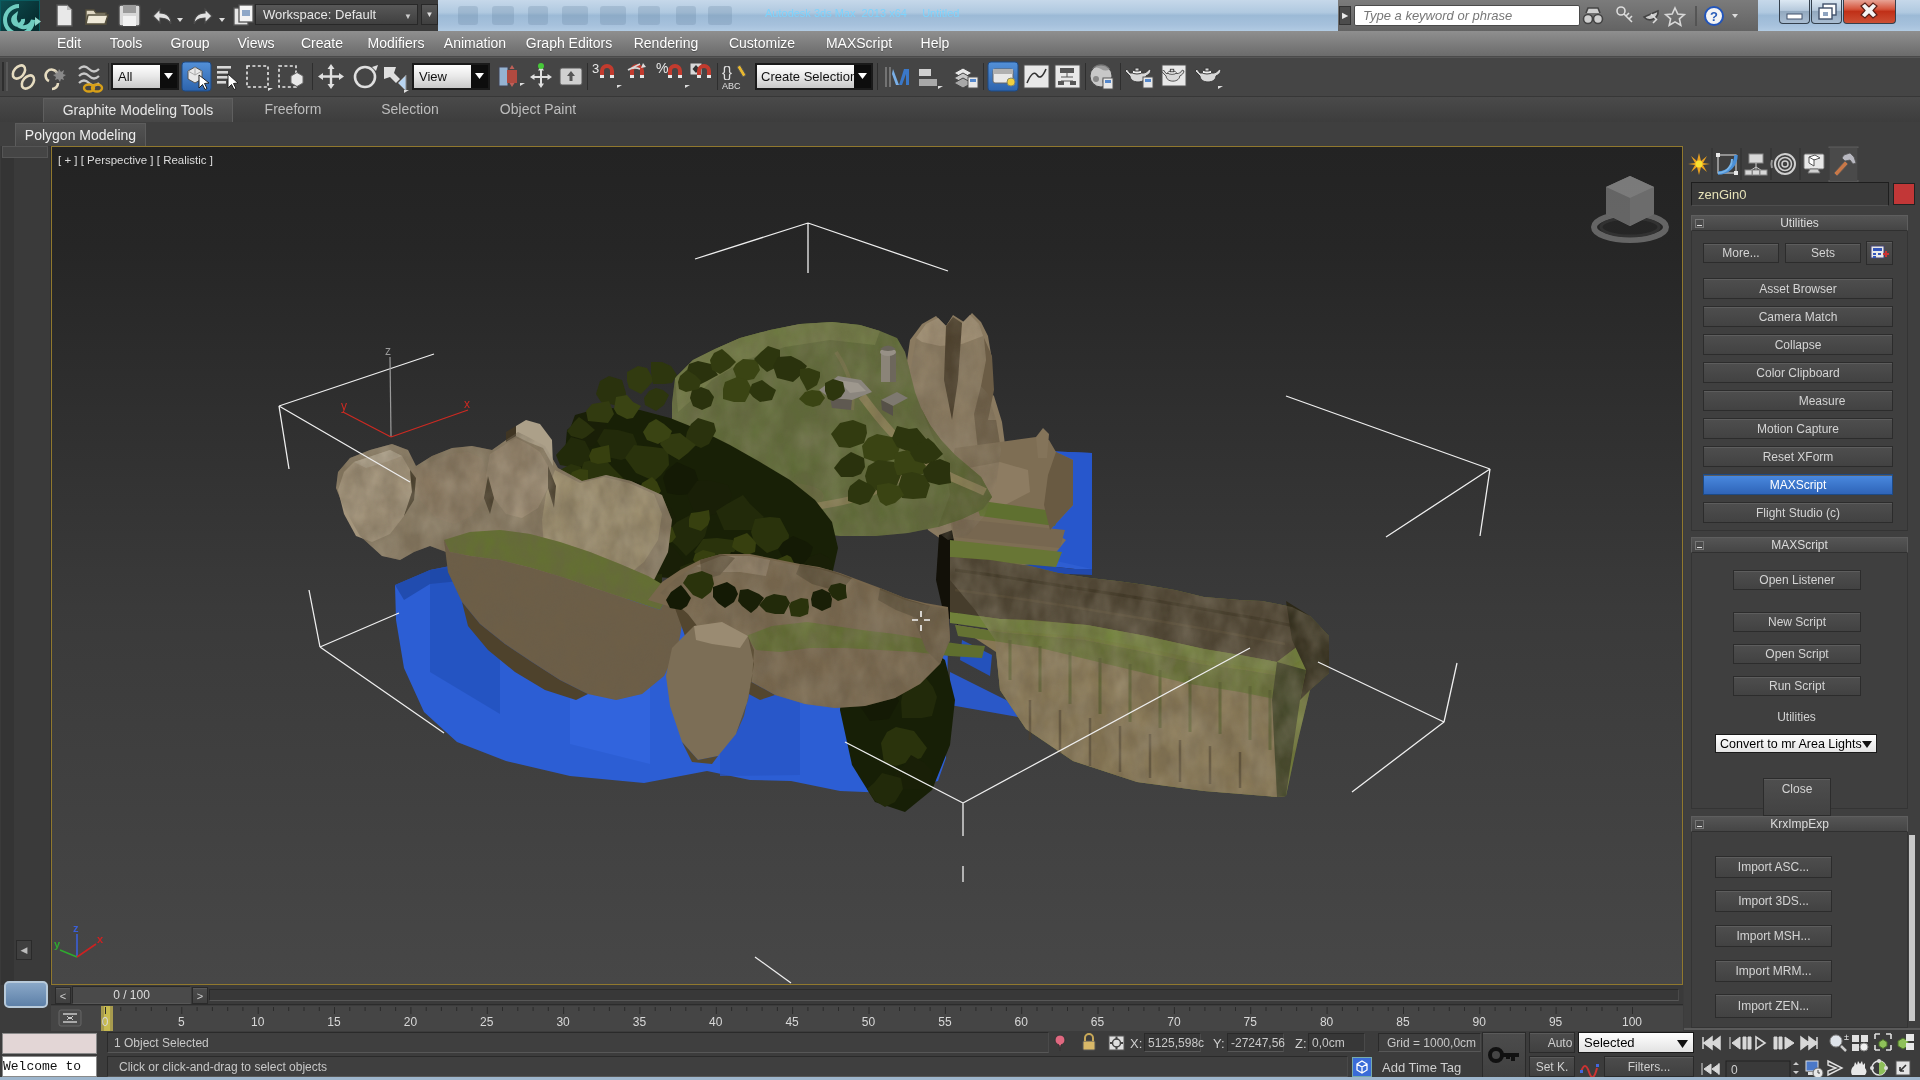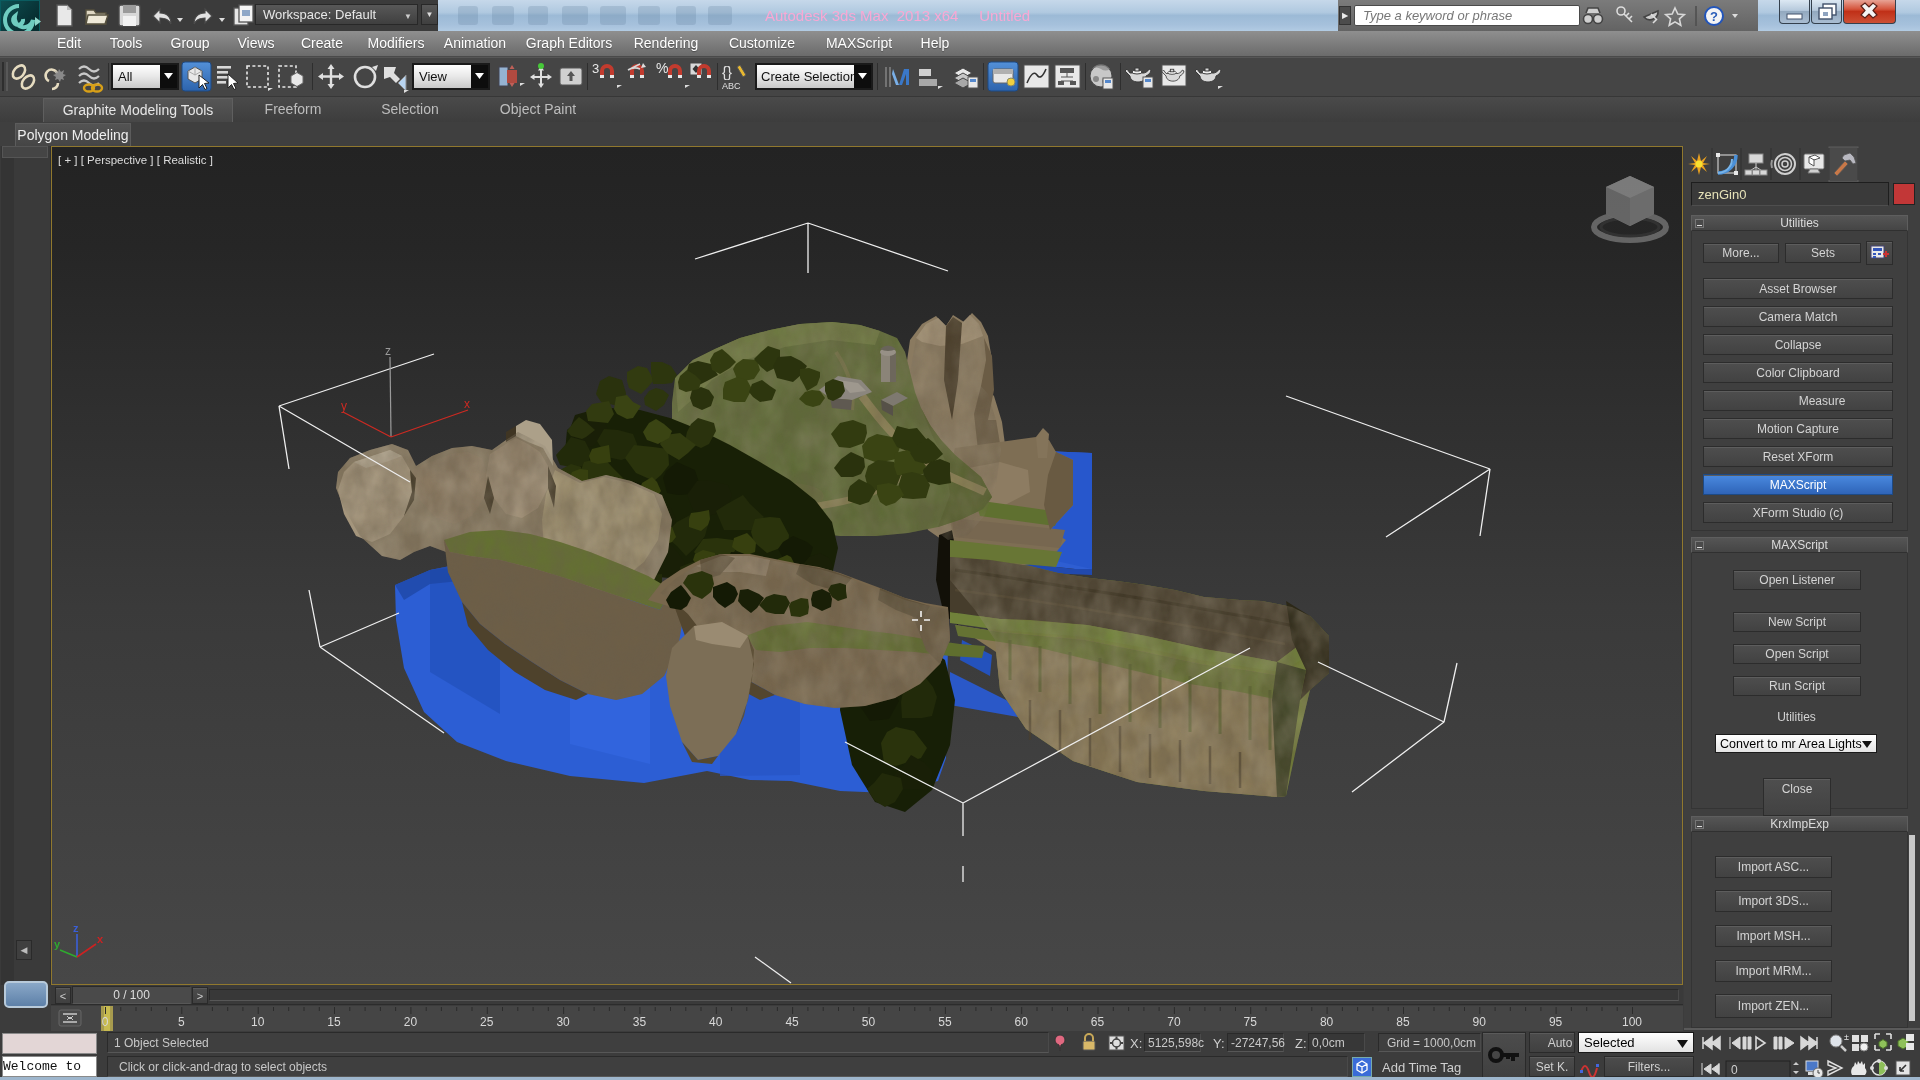--- a/index.html
+++ b/index.html
@@ -6,21 +6,21 @@
 html,body { width:1920px; height:1080px; overflow:hidden; background:#3c3c3c;
   font-family:"Liberation Sans", sans-serif; }
 .abs { position:absolute; }
 
 #titlebar { position:absolute; left:0; top:0; width:1920px; height:31px; background:#3b3b3b; }
 #tb-blue { position:absolute; left:438px; top:0; width:900px; height:31px;
   background:linear-gradient(#c6d8ea 0%, #b0c9e0 40%, #9cbad6 50%, #a6c1dc 80%, #b2cbe3 100%); }
 #tb-blue2 { position:absolute; left:1758px; top:0; width:162px; height:31px;
   background:linear-gradient(#c6d8ea 0%, #b0c9e0 40%, #9cbad6 50%, #a6c1dc 80%, #b2cbe3 100%); }
 #tb-gray { position:absolute; left:1338px; top:0; width:420px; height:31px; background:linear-gradient(#7b7b7b,#636363); }
-#tb-title { position:absolute; left:765px; top:7px; font-size:15px; color:#f9a8d4; white-space:pre; }
+#tb-title { position:absolute; left:765px; top:7px; font-size:11px; color:#7dd3fc; white-space:pre; }
 #appbtn { position:absolute; left:0; top:0; width:40px; height:38px;
   background:linear-gradient(135deg,#0e4f52,#072e31 70%); border:1px solid #0a5c60; }
 #wscombo { position:absolute; left:255px; top:4px; width:163px; height:21px; background:linear-gradient(#585858,#3f3f3f);
   border:1px solid #282828; color:#e8e8e8; font-size:13px; line-height:19px; padding-left:7px; }
 #wscombo:after { content:"▼"; position:absolute; right:5px; top:2px; font-size:8px; color:#ccc; }
 #wsdrop { position:absolute; left:421px; top:4px; width:17px; height:21px; background:linear-gradient(#585858,#3f3f3f); border:1px solid #282828; color:#ddd; font-size:8px; text-align:center; line-height:19px; }
 
 #searcharrow { position:absolute; left:1339px; top:6px; width:12px; height:19px; background:#4c4c4c; border:1px solid #333; color:#eee; font-size:8px; line-height:18px; text-align:center; }
 #searchbox { position:absolute; left:1354px; top:5px; width:226px; height:21px; background:#fff; border:1px solid #4a4a4a; border-radius:2px;
   font-style:italic; color:#777; font-size:13px; line-height:19px; padding-left:8px; }
@@ -34,21 +34,21 @@
   background:linear-gradient(#8f8f8f 0%, #7d7d7d 50%, #6b6b6b 100%); border-bottom:1px solid #4a4a4a; }
 .menuitem { position:absolute; top:4px; transform:translateX(-50%); color:#fff; font-size:14px; text-shadow:0 1px 1px rgba(0,0,0,.35); }
 
 #maintb { position:absolute; left:0; top:57px; width:1920px; height:40px; background:#454545; border-top:1px solid #565656; border-bottom:1px solid #373737; }
 
 #ribbontabs { position:absolute; left:0; top:97px; width:1920px; height:25px; background:linear-gradient(#4a4a4a,#3d3d3d); }
 #gmt-tab { position:absolute; left:43px; top:1px; width:190px; height:24px; background:linear-gradient(#565656,#474747);
   border:1px solid #5f5f5f; border-bottom:none; color:#e6e6e6; font-size:14px; text-align:center; line-height:23px; }
 .rtab { position:absolute; top:4px; transform:translateX(-50%); color:#bdbdbd; font-size:14px; }
 #polyrow { position:absolute; left:0; top:122px; width:1920px; height:24px; background:#3f3f3f; }
-#polytab { position:absolute; left:15px; top:1px; width:116px; height:23px; background:linear-gradient(#535353,#454545);
+#polytab { position:absolute; left:15px; top:1px; width:131px; height:23px; background:linear-gradient(#535353,#454545);
   border:1px solid #5c5c5c; border-bottom:none; color:#eee; font-size:14px; text-align:center; line-height:22px; }
 
 #leftstrip { position:absolute; left:0; top:146px; width:51px; height:839px; background:#3a3a3a; border-right:1px solid #2e2e2e; }
 #leftstrip .grip { position:absolute; left:1px; top:0; width:13px; height:839px; background:#343434; }
 #vp { position:absolute; left:51px; top:146px; width:1632px; height:839px; border:1px solid #90782e; background:linear-gradient(#232323, #262626 12%, #3a3a3a 55%, #474747 100%); }
 
 #cpanel { position:absolute; left:1684px; top:146px; width:236px; height:884px; background:#3f3f3f; }
 .rollhead { position:absolute; left:7px; width:217px; height:16px; background:linear-gradient(#555,#454545);
   border:1px solid #5e5e5e; border-bottom-color:#303030; color:#dcdcdc; font-size:12px; text-align:center; line-height:15px; }
 .rollhead .mb { position:absolute; left:3px; top:3px; width:9px; height:9px; border:1px solid #777; background:#4a4a4a; }
@@ -775,21 +775,21 @@
       <path d="M16 12 h6 M19 9 v6" stroke="#c33" stroke-width="2"></path>
     </svg></div>
 <div class="pbtn" style="left:1703px;top:278px;width:190px;height:21px;line-height:20px;">Asset Browser</div>
 <div class="pbtn" style="left:1703px;top:306px;width:190px;height:21px;line-height:20px;">Camera Match</div>
 <div class="pbtn" style="left:1703px;top:334px;width:190px;height:21px;line-height:20px;">Collapse</div>
 <div class="pbtn" style="left:1703px;top:362px;width:190px;height:21px;line-height:20px;">Color Clipboard</div>
 <div class="pbtn" style="left:1703px;top:390px;width:190px;height:21px;line-height:20px;padding-left:48px;">Measure</div>
 <div class="pbtn" style="left:1703px;top:418px;width:190px;height:21px;line-height:20px;">Motion Capture</div>
 <div class="pbtn" style="left:1703px;top:446px;width:190px;height:21px;line-height:20px;">Reset XForm</div>
 <div class="pbtn" style="left:1703px;top:474px;width:190px;height:21px;line-height:20px;background:linear-gradient(#4a8ae0,#2f64b8);color:#fff;border-color:#1d4a85;">MAXScript</div>
-<div class="pbtn" style="left:1703px;top:502px;width:190px;height:21px;line-height:20px;">XForm Studio (c)</div>
+<div class="pbtn" style="left:1703px;top:502px;width:190px;height:21px;line-height:20px;">Flight Studio (c)</div>
 
 <div class="rollhead" style="left:1691px;top:537px;"><span class="mb"></span>MAXScript</div>
 <div class="abs" style="left:1691px;top:553px;width:217px;height:256px;border:1px solid #343434;border-top:none;"></div>
 <div class="pbtn" style="left:1733px;top:570px;width:128px;height:20px;line-height:19px;">Open Listener</div>
 <div class="pbtn" style="left:1733px;top:612px;width:128px;height:20px;line-height:19px;">New Script</div>
 <div class="pbtn" style="left:1733px;top:644px;width:128px;height:20px;line-height:19px;">Open Script</div>
 <div class="pbtn" style="left:1733px;top:676px;width:128px;height:20px;line-height:19px;">Run Script</div>
 <div class="abs" style="left:1684px;top:710px;width:225px;text-align:center;font-size:12px;color:#d4d4d4;">Utilities</div>
 <div class="abs" style="left:1715px;top:734px;width:162px;height:19px;background:linear-gradient(#fff,#e4e4e4);border:1px solid #1a1a1a;">
   <div style="position:absolute;left:4px;top:2px;font-size:12.5px;color:#000;">Convert to mr Area Lights</div>

